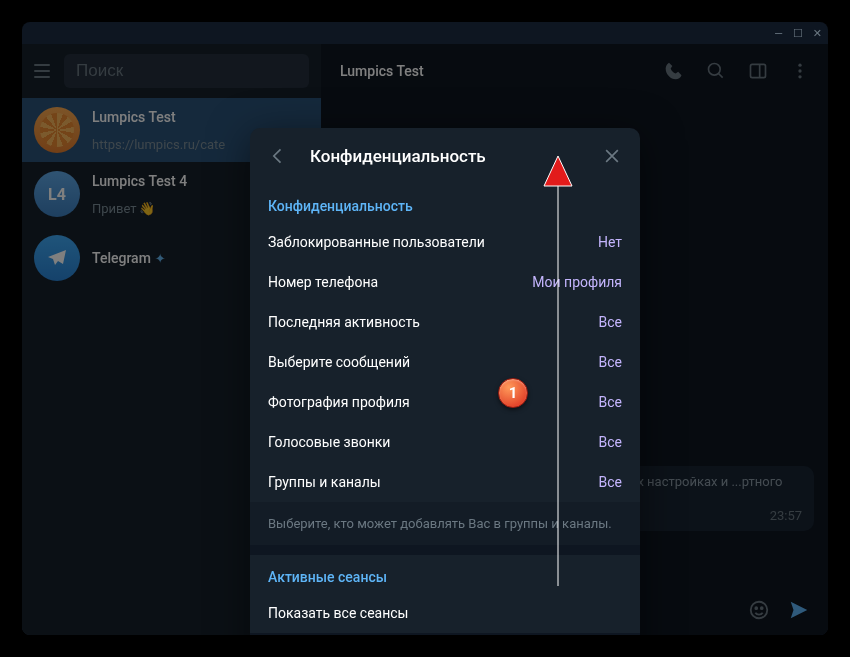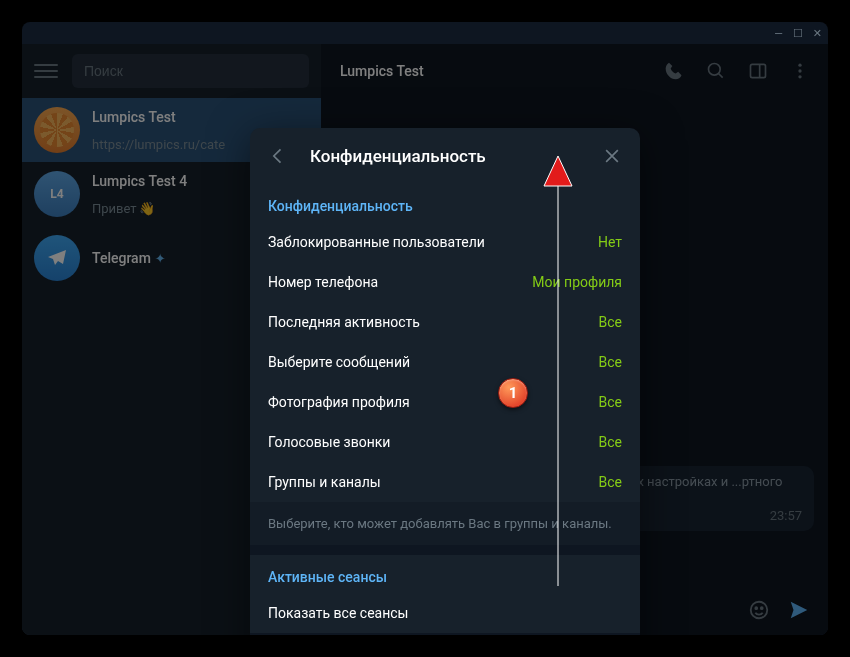--- a/index.html
+++ b/index.html
@@ -5,26 +5,26 @@
   * { box-sizing: border-box; margin: 0; padding: 0; }
   body { background: #000; font-family: -apple-system, BlinkMacSystemFont, "Segoe UI", Roboto, sans-serif; width: 850px; height: 657px; overflow: hidden; position: relative; }
   .window { position: absolute; top: 22px; left: 22px; right: 22px; bottom: 22px; background: #0e1621; border-radius: 8px; overflow: hidden; display: flex; flex-direction: column; }
   .titlebar { height: 22px; display: flex; justify-content: flex-end; align-items: center; padding-right: 6px; gap: 10px; color: #6b7882; font-size: 11px; }
   .win-btn { cursor: pointer; }
   .app-body { flex: 1; display: flex; position: relative; overflow: hidden; }
   .left-col { width: 300px; background: #17212b; display: flex; flex-direction: column; border-right: 1px solid #0e1621; }
   .search-row { height: 54px; display: flex; align-items: center; padding: 0 12px; }
   .menu-icon { width: 24px; height: 24px; color: #6b7882; display: flex; flex-direction: column; justify-content: center; gap: 4px; margin-right: 14px; cursor: pointer; }
   .menu-icon span { height: 2px; background: #6b7882; border-radius: 1px; }
-  .search-input { flex: 1; background: #242f3d; border: none; border-radius: 6px; height: 34px; padding: 0 12px; color: #fff; font-size: 14px; }
+  .search-input { flex: 1; background: #242f3d; border: none; border-radius: 6px; height: 34px; padding: 0 12px; color: #fff; font-size: 17px; }
   .search-input::placeholder { color: #6b7882; }
   .chat-list { flex: 1; }
   .chat-item { display: flex; align-items: center; height: 64px; padding: 0 12px; gap: 12px; cursor: pointer; }
   .chat-item.active { background: #2b5278; }
-  .avatar { width: 46px; height: 46px; border-radius: 50%; display: flex; align-items: center; justify-content: center; font-size: 12px; font-weight: 700; color: #fff; flex-shrink: 0; }
+  .avatar { width: 46px; height: 46px; border-radius: 50%; display: flex; align-items: center; justify-content: center; font-size: 16px; font-weight: 700; color: #fff; flex-shrink: 0; }
   .av-orange { background: linear-gradient(180deg,#f9a950,#e37e2e); position: relative; }
   .av-orange::before { content:""; position:absolute; left:6px; right:6px; top:6px; bottom:6px; border-radius:50%; background: repeating-conic-gradient(#f7b45b 0 20deg,#e88830 20deg 40deg); }
   .av-blue { background: linear-gradient(180deg,#5fa8e6,#3d7fbf); }
   .av-tg { background: linear-gradient(180deg,#3fa9f5,#2a84d6); }
   .chat-meta { flex: 1; min-width: 0; }
   .chat-name { color: #fff; font-size: 14px; font-weight: 500; display: flex; align-items: center; gap: 4px; }
   .chat-preview { color: #7d8e98; font-size: 13px; white-space: nowrap; overflow: hidden; text-overflow: ellipsis; margin-top: 12px; }
   .verify { color: #64b5ef; font-size: 13px; }
   .right-col { flex: 1; display: flex; flex-direction: column; background: #0e1621; position: relative; }
   .header { height: 54px; display: flex; align-items: center; padding: 0 18px; color: #fff; }
@@ -42,21 +42,21 @@
   .modal { position: absolute; left: 228px; top: 84px; width: 390px; height: 560px; background: #17212b; border-radius: 10px; box-shadow: 0 8px 40px rgba(0,0,0,0.5); display: flex; flex-direction: column; overflow: hidden; }
   .modal-header { display: flex; align-items: center; height: 56px; padding: 0 18px; color: #fff; }
   .back-btn, .close-btn { color: #6b7882; cursor: pointer; display: flex; }
   .back-btn svg, .close-btn svg { width: 20px; height: 20px; }
   .modal-title { font-size: 17px; font-weight: 500; margin-left: 22px; }
   .close-btn { margin-left: auto; }
   .modal-body { flex: 1; overflow-y: auto; }
   .section-title { color: #5eb5f7; font-size: 14px; font-weight: 500; padding: 14px 18px 8px; }
   .setting-row { display: flex; align-items: center; padding: 12px 18px; cursor: pointer; }
   .setting-label { color: #fff; font-size: 14px; }
-  .setting-value { margin-left: auto; color: #84cc16; font-size: 14px; }
+  .setting-value { margin-left: auto; color: #c4b5fd; font-size: 14px; }
   .divider { height: 10px; background: #0e1621; }
   .section-hint { color: #6b7882; font-size: 13px; padding: 14px 18px; background: #131c26; }
 
   .arrow { position: absolute; left: 538px; top: 156px; z-index: 50; }
   .step-badge { position: absolute; left: 498px; top: 378px; z-index: 50; width: 30px; height: 30px; border-radius: 50%; background: radial-gradient(circle at 35% 30%, #ff9a5a, #d9261a); color: #fff; font-weight: 700; display: flex; align-items: center; justify-content: center; font-size: 15px; box-shadow: 0 2px 4px rgba(0,0,0,0.5), inset 0 1px 2px rgba(255,255,255,0.4); border: 1px solid #9c1b0f; }
 </style>
 </head>
 <body>
 
 <div class="window">

